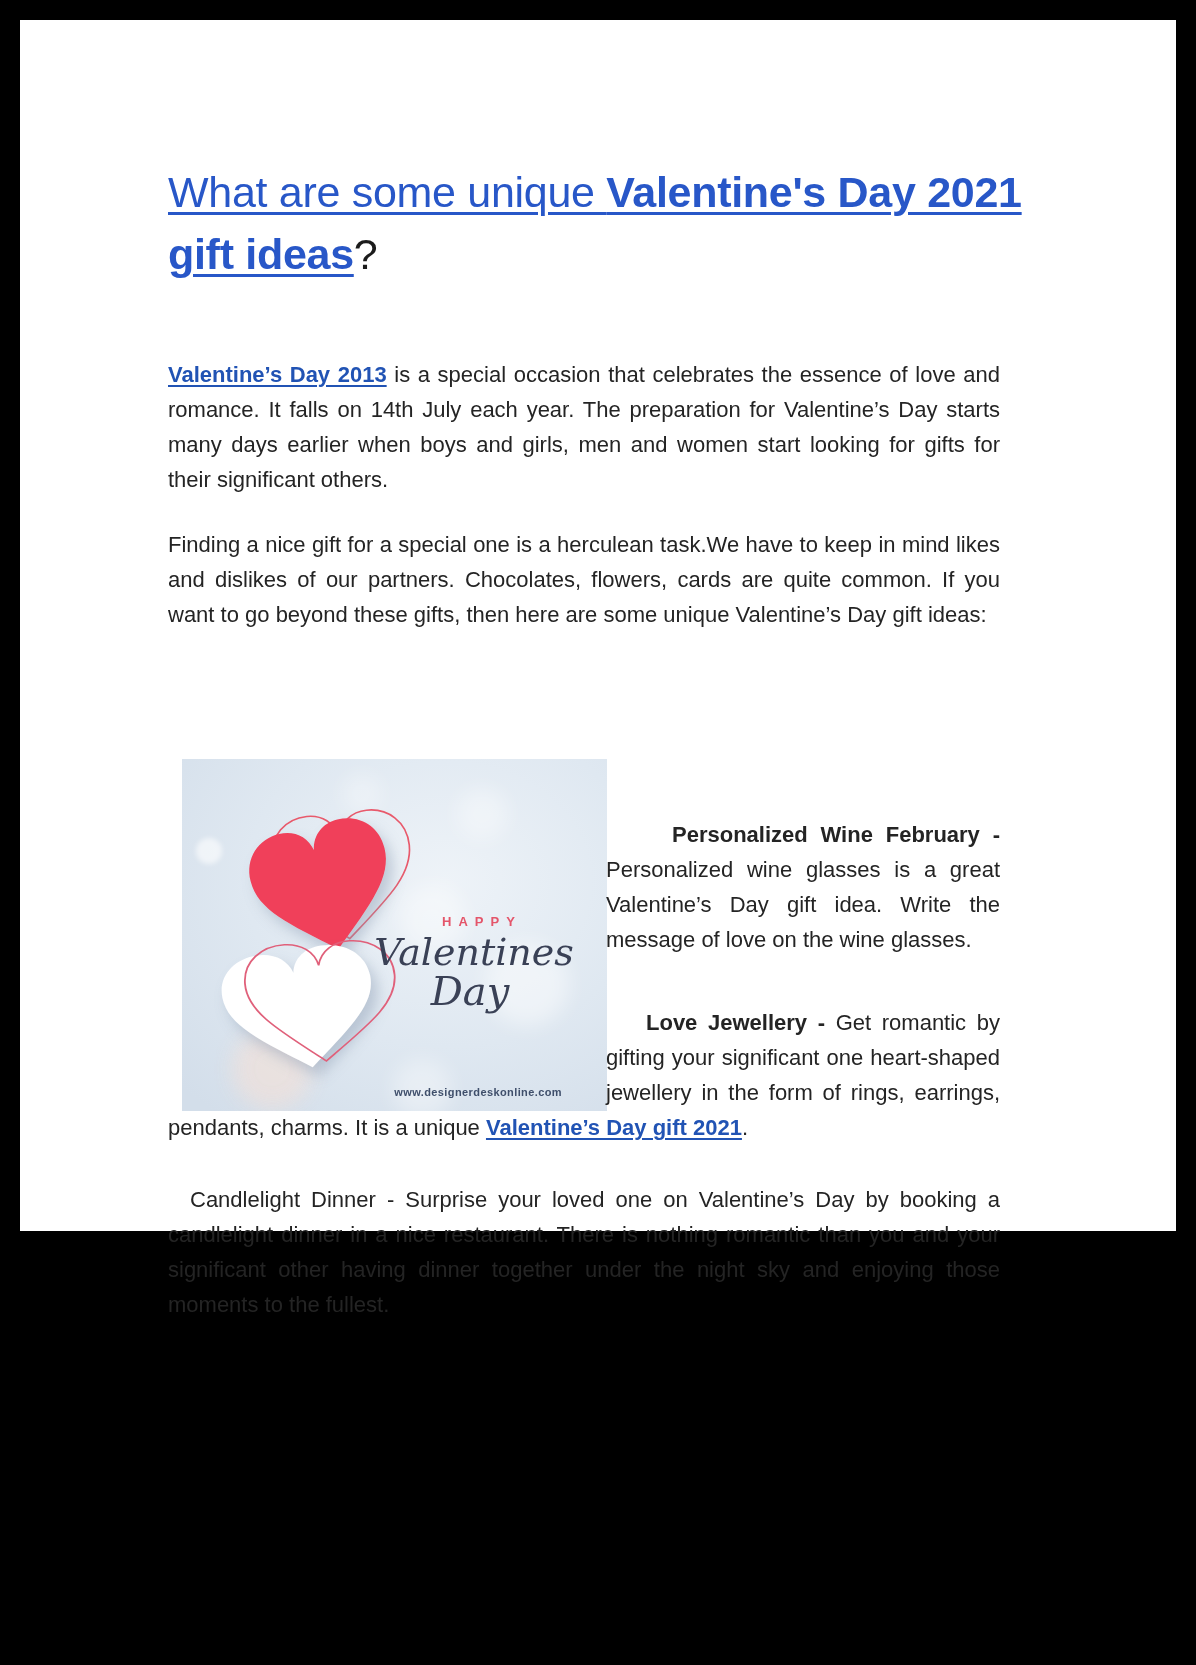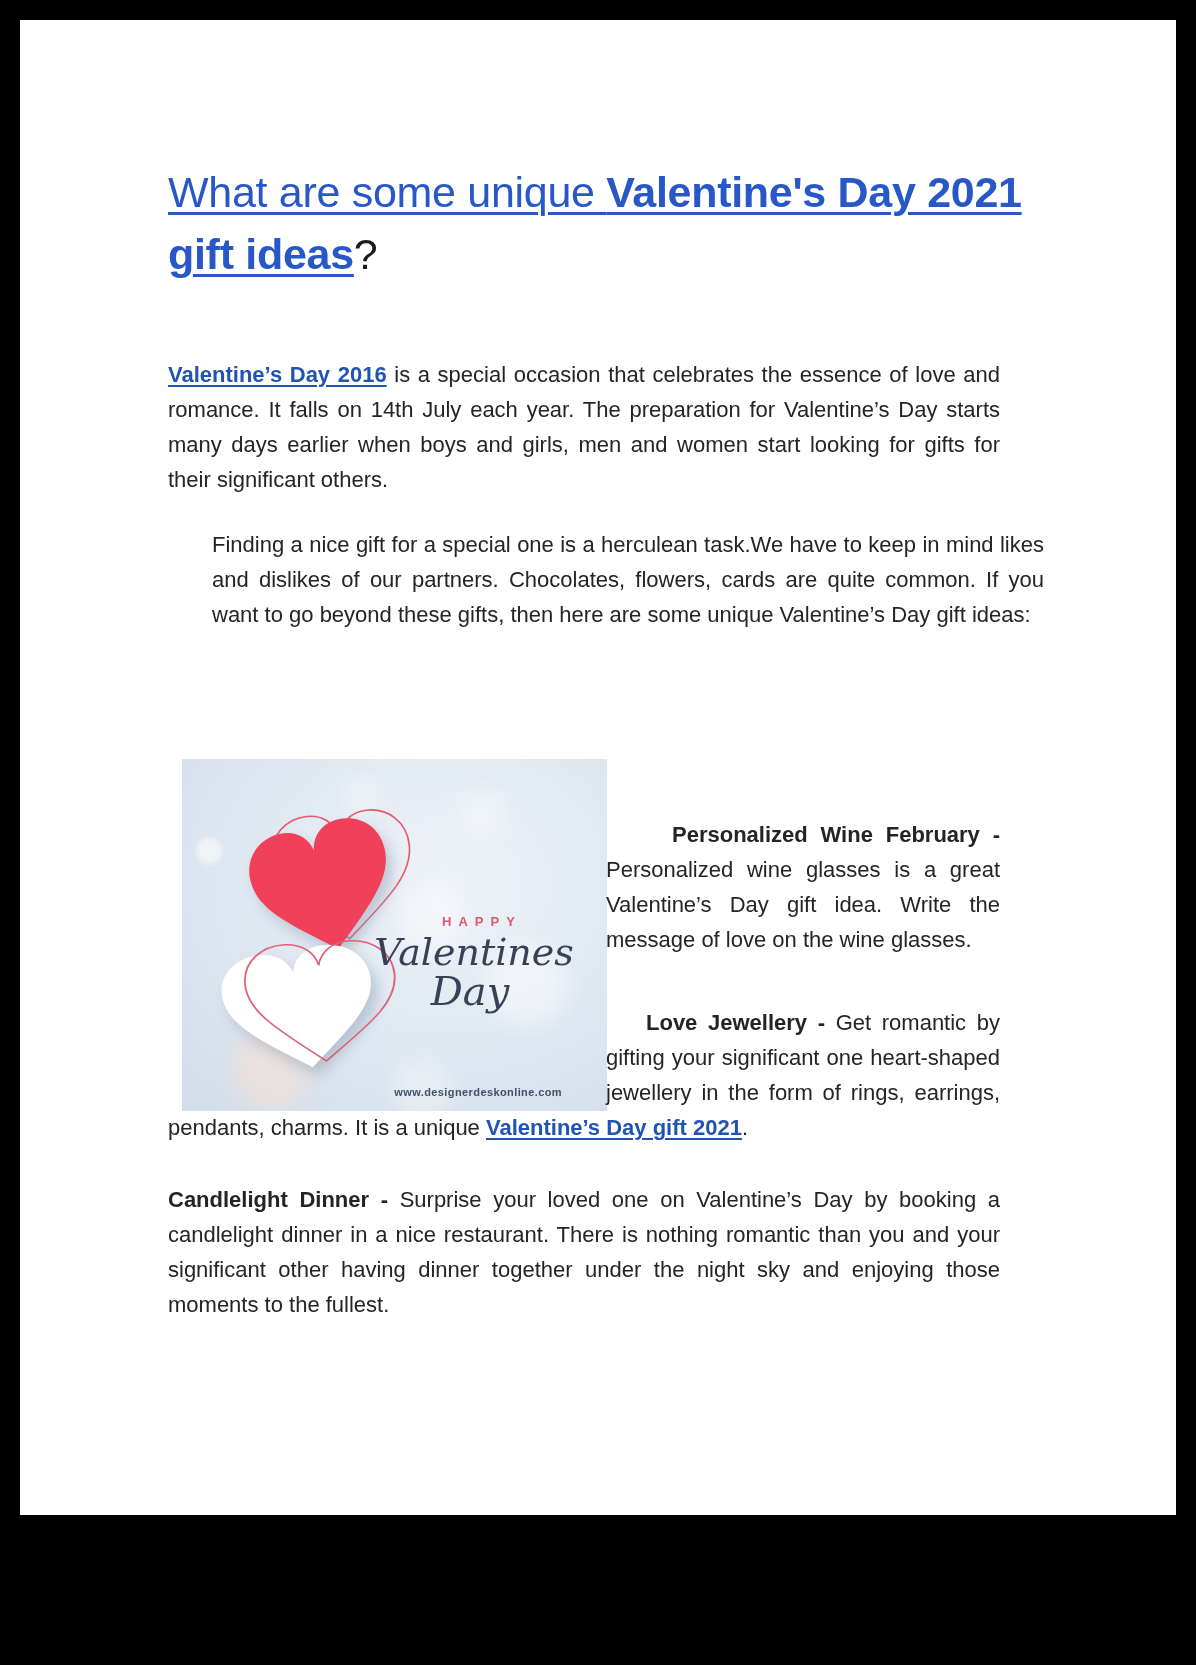--- a/index.html
+++ b/index.html
@@ -12,49 +12,49 @@
   }
   *{box-sizing:border-box;}
   html,body{margin:0;padding:0;}
   body{
     width:1196px;height:1665px;position:relative;overflow:hidden;
     background:var(--frame_bg);
     font-family:"Liberation Sans","DejaVu Sans",sans-serif;
     color:var(--text_color);
   }
   .page{
-    position:absolute;left:20px;top:20px;width:1156px;height:1495px;
+    position:absolute;left:20px;top:20px;width:1156px;height:1211px;
     background:var(--page_bg);
   }
   .doc-title{
     position:absolute;left:148px;top:141px;width:870px;
     font-size:43px;line-height:62px;letter-spacing:-0.3px;
     font-weight:400;margin:0;
   }
   .doc-title a{
     color:var(--title_blue);
     text-decoration:underline;
     text-decoration-thickness:3px;
     text-underline-offset:5px;
   }
   .doc-title .t-bold{font-weight:700;}
   .doc-title .t-q{color:#1b1b1b;text-decoration:none;font-weight:400;}
   .para{
     position:absolute;left:148px;width:832px;margin:0;
     font-size:22px;line-height:35px;text-align:justify;
   }
-  .para b{font-weight:700;}
+  .para b{font-weight:400;margin-left:22px;}
   a.body-link{
     color:var(--link_blue);font-weight:700;
     text-decoration:underline;
     text-decoration-thickness:2px;
     text-underline-offset:3px;
   }
   .intro{top:337px;}
-  .finding{top:507px;margin-left:44px;}
+  .finding{top:507px;}
   .mid-section{
     position:absolute;left:148px;top:725px;width:832px;
     font-size:22px;line-height:35px;
   }
   .hearts-figure{
     float:left;width:425px;height:352px;margin:0 13px 0 0;padding:14px;
   }
   .mid-para{
     margin:0;text-align:justify;font-size:22px;line-height:35px;
   }
@@ -79,21 +79,21 @@
 </head>
 <body>
 
 <div class="page">
 
   <h1 class="doc-title">
     <a href="#"><span>What are some unique </span><span class="t-bold">Valentine's Day 2021 gift ideas</span></a><span class="t-q">?</span>
   </h1>
 
   <p class="para intro">
-    <a href="#" class="body-link">Valentine’s Day 2016</a><span> is a special occasion that celebrates the essence of love and romance. It falls on 14th July each year. The preparation for Valentine’s Day starts many days earlier when boys and girls, men and women start looking for gifts for their significant others.</span>
+    <a href="#" class="body-link">Valentine’s Day 2013</a><span> is a special occasion that celebrates the essence of love and romance. It falls on 14th July each year. The preparation for Valentine’s Day starts many days earlier when boys and girls, men and women start looking for gifts for their significant others.</span>
   </p>
 
   <p class="para finding">
     <span>Finding a nice gift for a special one is a herculean task.We have to keep in mind likes and dislikes of our partners. Chocolates, flowers, cards are quite common. If you want to go beyond these gifts, then here are some unique Valentine’s Day gift ideas:</span>
   </p>
 
   <div class="mid-section">
 
     <figure class="hearts-figure">
       <svg width="425" height="352" viewBox="0 0 425 352">

